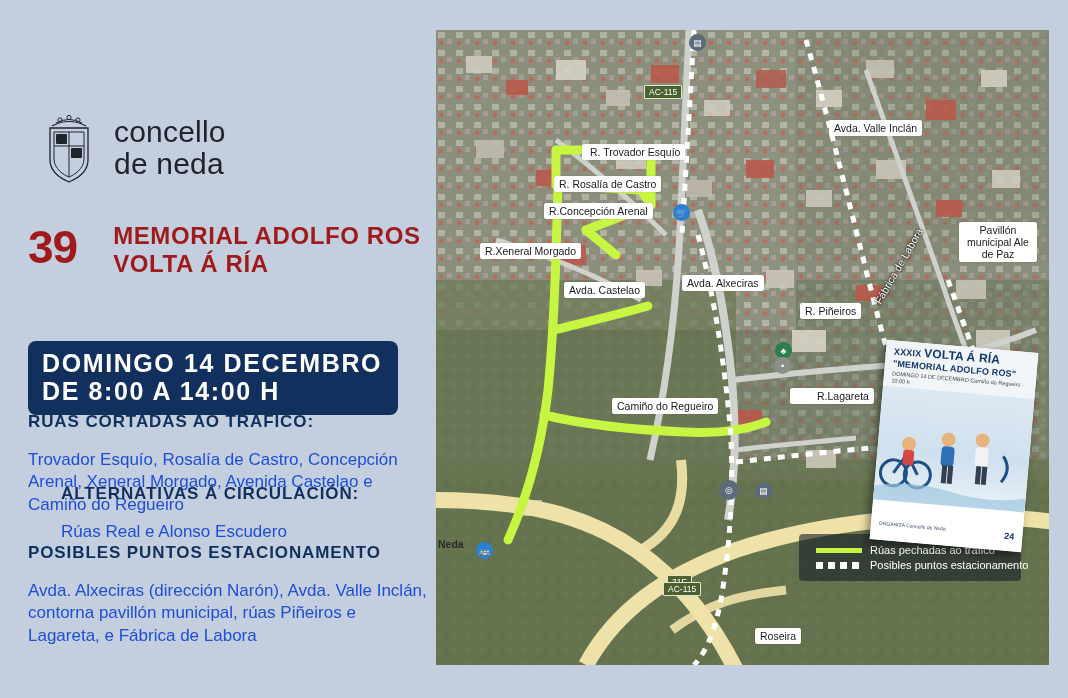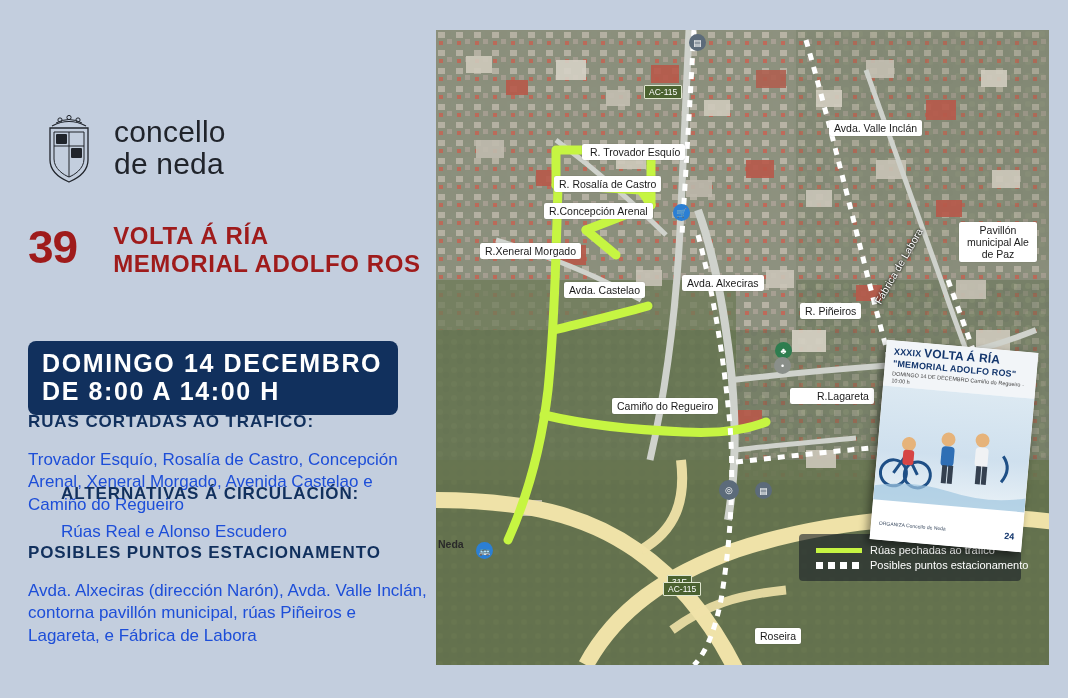--- a/index.html
+++ b/index.html
@@ -266,22 +266,22 @@
     </div>
     <div id="brand-text">
       <span class="l1">concello</span>
       <span class="l2">de neda</span>
     </div>
   </div>
 
   <div id="title-block">
     <div id="title-num">39</div>
     <div id="title-lines">
+      <div>MEMORIAL ADOLFO ROS</div>
       <div>VOLTA Á RÍA</div>
-      <div>MEMORIAL ADOLFO ROS</div>
     </div>
   </div>
 
   <div id="date-banner">
     <span class="d1">DOMINGO 14 DECEMBRO</span>
     <span class="d2">DE 8:00 A 14:00 H</span>
   </div>
 
   <div class="info-section" id="sec-cortadas">
     <p class="info-head">RÚAS CORTADAS AO TRÁFICO:</p>

